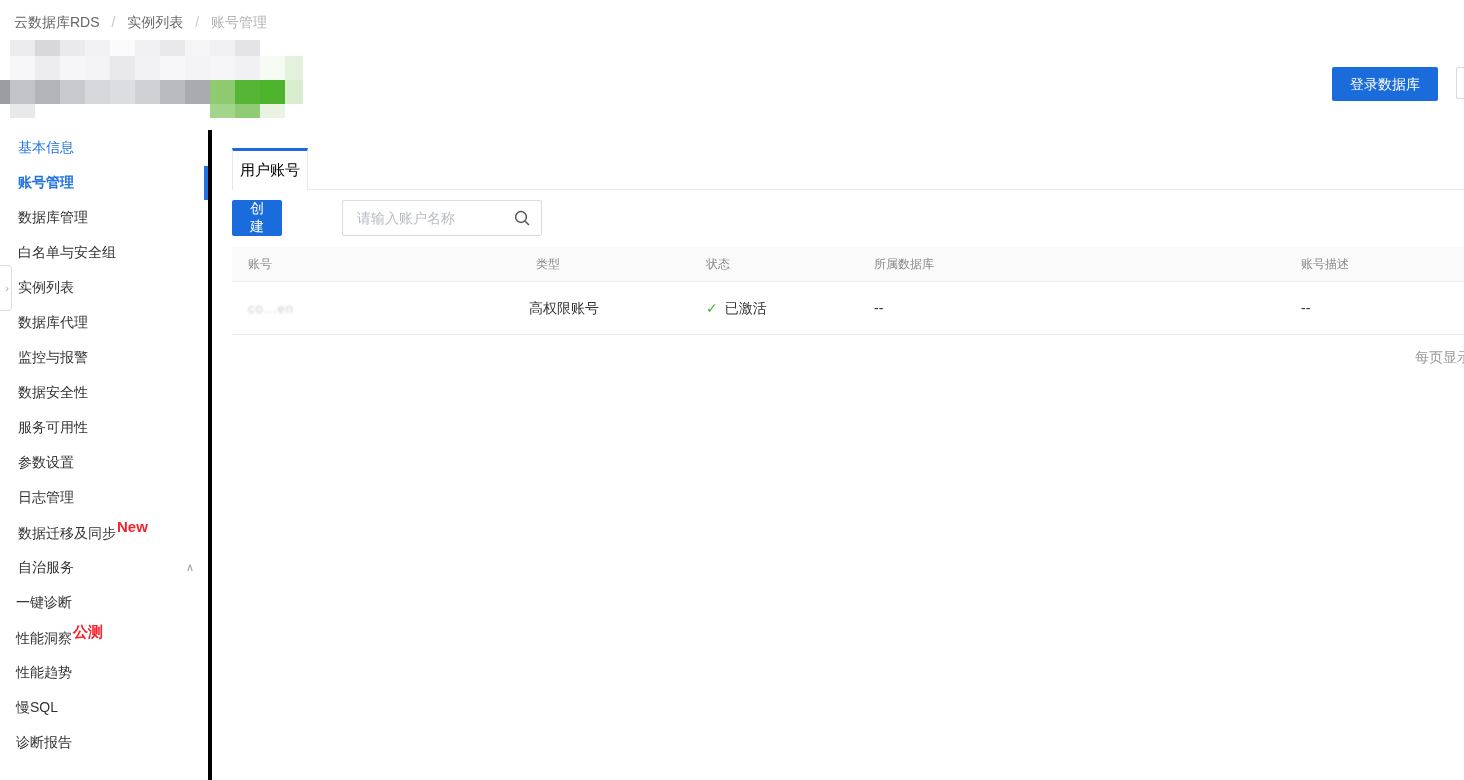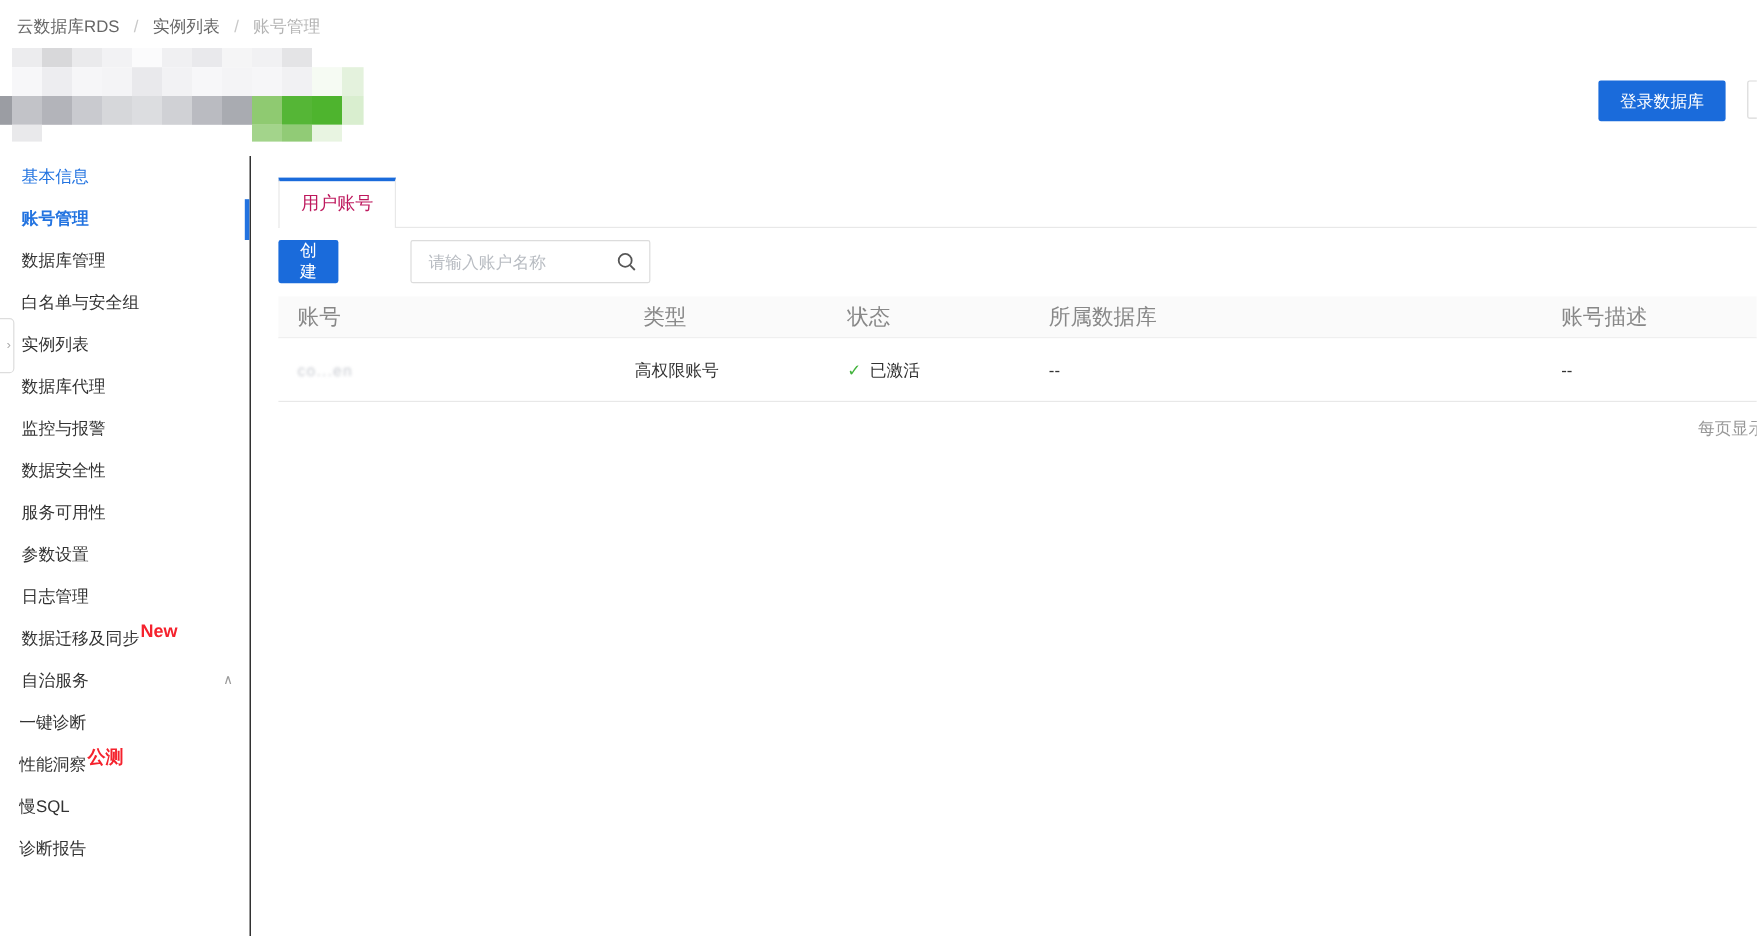--- a/index.html
+++ b/index.html
@@ -23,21 +23,21 @@
   }
   .btn-ghost{
     display:inline-block;height:32px;line-height:32px;margin-left:14px;padding:0 0 0 10px;
     background:#fff;border:1px solid #d9d9d9;border-radius:2px;font-size:14px;
     color:#c87b2e;vertical-align:top;cursor:pointer;width:90px;overflow:hidden;
     font-family:inherit;text-align:left;
   }
   
   .sidebar{
     position:absolute;left:0;top:130px;bottom:0;width:208px;
-    border-right:1px solid #000000;background:#fff;overflow:hidden;
+    border-right:4px solid #000000;background:#fff;overflow:hidden;
   }
   .side-item{
     position:relative;height:35px;line-height:35px;padding-left:18px;
     color:#333;cursor:pointer;white-space:nowrap;
   }
   .side-item.indent{padding-left:16px;}
   .side-item.blue{color:#2273e0;}
   .side-item.active{color:#2273e0;font-weight:bold;}
   .side-item.active::after{
     content:"";position:absolute;right:0;top:1px;width:4px;height:34px;background:#2273e0;
@@ -54,23 +54,23 @@
     border:1px solid #ddd;border-radius:0 4px 4px 0;color:#aaa;
     font-size:11px;line-height:44px;text-align:right;padding-right:2px;cursor:pointer;
     box-sizing:border-box;
   }
   
   .tabstrip{
     position:absolute;left:232px;right:0;top:148px;height:42px;
     border-bottom:1px solid #e8e8e8;box-sizing:border-box;
   }
   .tab-active{
-    position:absolute;left:0;top:0;height:42px;width:98px;box-sizing:border-box;
+    position:absolute;left:0;top:0;height:42px;width:76px;box-sizing:border-box;
     background:#fff;border:1px solid #e8e8e8;border-top:3px solid #1a6bdb;border-bottom:none;
-    color:#be185d;font-size:15px;text-align:center;line-height:38px;cursor:pointer;
+    color:#000000;font-size:15px;text-align:center;line-height:38px;cursor:pointer;
   }
   
   .toolbar{position:absolute;left:232px;top:200px;height:36px;}
   .btn-create{
     position:absolute;left:0;top:0;height:36px;padding:0 18px;border:none;border-radius:2px;
     color:#fff;font-size:14px;cursor:pointer;font-family:inherit;
   }
   .search-box{
     position:absolute;left:110px;top:0;width:200px;height:36px;box-sizing:border-box;
     border:1px solid #dcdcdc;border-radius:2px;background:#fff;
@@ -78,21 +78,21 @@
   .search-box input{
     position:absolute;left:0;top:0;width:168px;height:34px;border:none;outline:none;
     padding:0 0 0 14px;font-size:14px;color:#333;font-family:inherit;background:transparent;
   }
   .search-box input::placeholder{color:#b8bcc2;}
   .search-icon{position:absolute;right:10px;top:8px;width:18px;height:18px;cursor:pointer;}
   
   .table{position:absolute;left:232px;top:247px;width:1232px;}
   .t-head{
     position:relative;height:34px;background:#fafafa;border-bottom:1px solid #ededed;
-    color:#888;font-size:18px;
+    color:#888;font-size:12px;
   }
   .t-row{
     position:relative;height:52px;background:#fff;border-bottom:1px solid #e8e8e8;
     font-size:14px;color:#333;
   }
   .t-cell{position:absolute;top:0;line-height:34px;white-space:nowrap;}
   .t-row .t-cell{line-height:52px;}
   .check{color:#42b33c;margin-right:7px;font-size:14px;}
   .redacted{color:#c9ccd2;filter:blur(1.2px);letter-spacing:1px;font-size:13px;}
   .pagination{
@@ -166,20 +166,21 @@
     <div class="side-item"><span>数据库代理</span></div>
     <div class="side-item"><span>监控与报警</span></div>
     <div class="side-item"><span>数据安全性</span></div>
     <div class="side-item"><span>服务可用性</span></div>
     <div class="side-item"><span>参数设置</span></div>
     <div class="side-item"><span>日志管理</span></div>
     <div class="side-item"><span>数据迁移及同步</span><span class="side-badge">New</span></div>
     <div class="side-item"><span>自治服务</span><span class="side-chevron">∧</span></div>
     <div class="side-item indent"><span>一键诊断</span></div>
     <div class="side-item indent"><span>性能洞察</span><span class="side-badge">公测</span></div>
+    <div class="side-item indent"><span>性能趋势</span></div>
     <div class="side-item indent"><span>慢SQL</span></div>
     <div class="side-item indent"><span>诊断报告</span></div>
   </div>
 <div class="collapse-handle">›</div>
 
 <div class="tabstrip">
   <div class="tab-active">用户账号</div>
 </div>
 
 <div class="toolbar">

